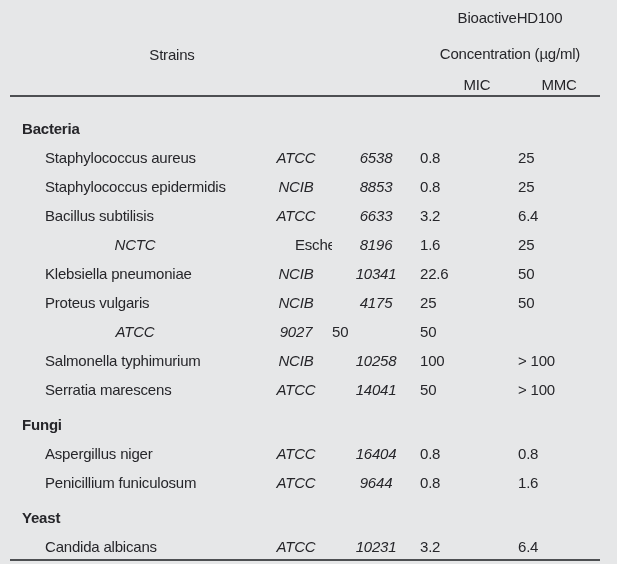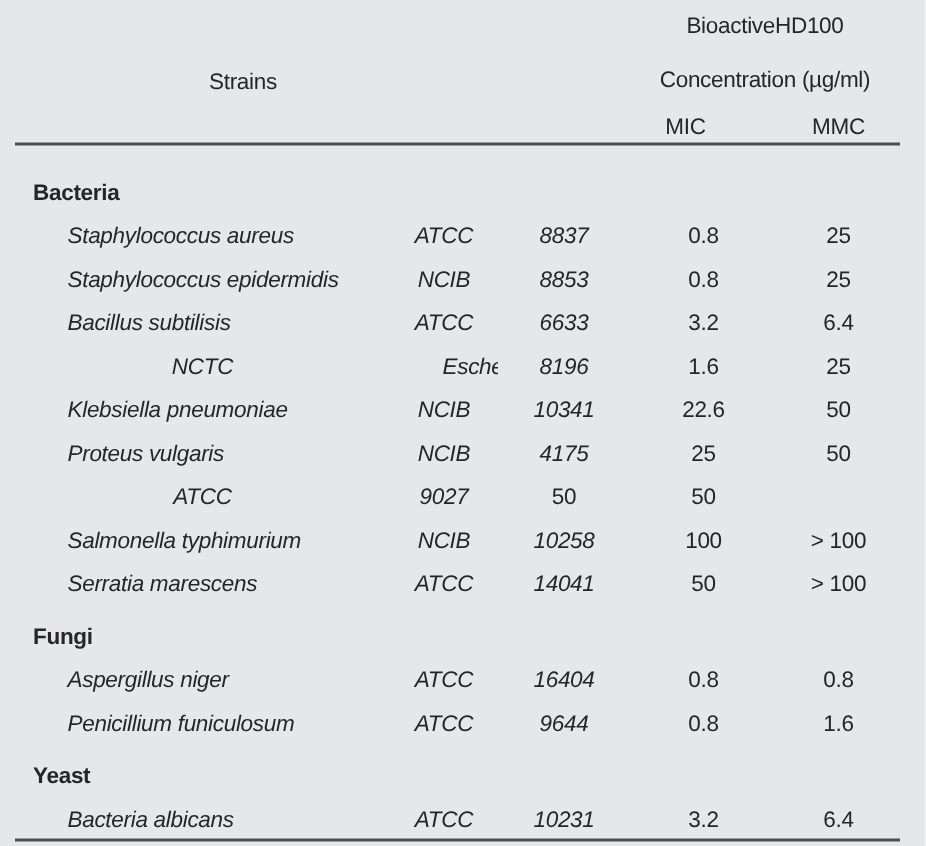--- a/index.html
+++ b/index.html
@@ -7,40 +7,40 @@
     position:relative;
     width:617px; height:564px;
     background:#e6e7e8;
     overflow:hidden;
     font-family:"Liberation Sans", sans-serif;
     font-size:15px;
     color:#26262a;
     letter-spacing:-0.2px;
   }
   .hdr-text { position:absolute; text-align:center; white-space:nowrap; }
-  #h-strains { left:62px;  width:200px; top:46px; }
+  #h-strains { left:72px;  width:200px; top:46px; }
   #h-group1  { left:410px; width:200px; top:9px; }
   #h-group2  { left:410px; width:200px; top:45px; }
-  #h-mic     { left:408px; width:98px;  top:76px; }
+  #h-mic     { left:428px; width:98px;  top:76px; }
   #h-mmc     { left:518px; width:82px;  top:76px; }
   .rule { position:absolute; left:10px; width:590px; height:2px; background:#4d4f52; }
   .rule.top    { top:95px; }
   .rule.bottom { top:559px; }
   .tbody { position:absolute; top:108px; left:10px; width:590px; }
   .row {
     display:grid;
     grid-template-columns:250px 72px 88px 98px 82px;
     height:29px; line-height:29px;
   }
   .row.section-row { margin-top:6px; grid-template-columns:590px; }
   .section-label { padding-left:12px; font-weight:bold; }
   .c { overflow:hidden; white-space:nowrap; }
-  .strain { padding-left:35px; font-style:italic; }
+  .strain { padding-left:35px; }
   .code, .num { text-align:center; font-style:italic; }
-  .mic, .mmc { text-align:center; }
+  .mic, .mmc { }
 </style>
 </head>
 <body>
 
 <div class="page">
 
   <div>
     <div class="hdr-text" id="h-strains">Strains</div>
     <div class="hdr-text" id="h-group1">BioactiveHD100</div>
     <div class="hdr-text" id="h-group2">Concentration (µg/ml)</div>
@@ -52,21 +52,21 @@
 
   <div class="tbody">
 
     <div class="row section-row">
       <div class="c section-label">Bacteria</div>
     </div>
 
     <div class="row">
       <div class="c strain">Staphylococcus aureus</div>
       <div class="c code">ATCC</div>
-      <div class="c num">8837</div>
+      <div class="c num">6538</div>
       <div class="c mic">0.8</div>
       <div class="c mmc">25</div>
     </div>
 
     <div class="row">
       <div class="c strain">Staphylococcus epidermidis</div>
       <div class="c code">NCIB</div>
       <div class="c num">8853</div>
       <div class="c mic">0.8</div>
       <div class="c mmc">25</div>
@@ -145,21 +145,21 @@
       <div class="c num">9644</div>
       <div class="c mic">0.8</div>
       <div class="c mmc">1.6</div>
     </div>
 
     <div class="row section-row">
       <div class="c section-label">Yeast</div>
     </div>
 
     <div class="row">
-      <div class="c strain">Bacteria albicans</div>
+      <div class="c strain">Candida albicans</div>
       <div class="c code">ATCC</div>
       <div class="c num">10231</div>
       <div class="c mic">3.2</div>
       <div class="c mmc">6.4</div>
     </div>
 
   </div>
 
   <div class="rule bottom"></div>
 

